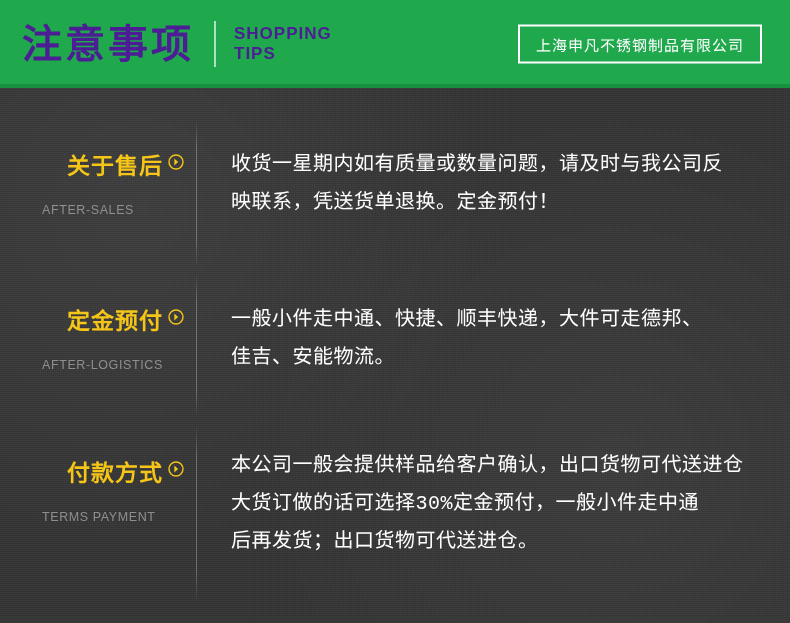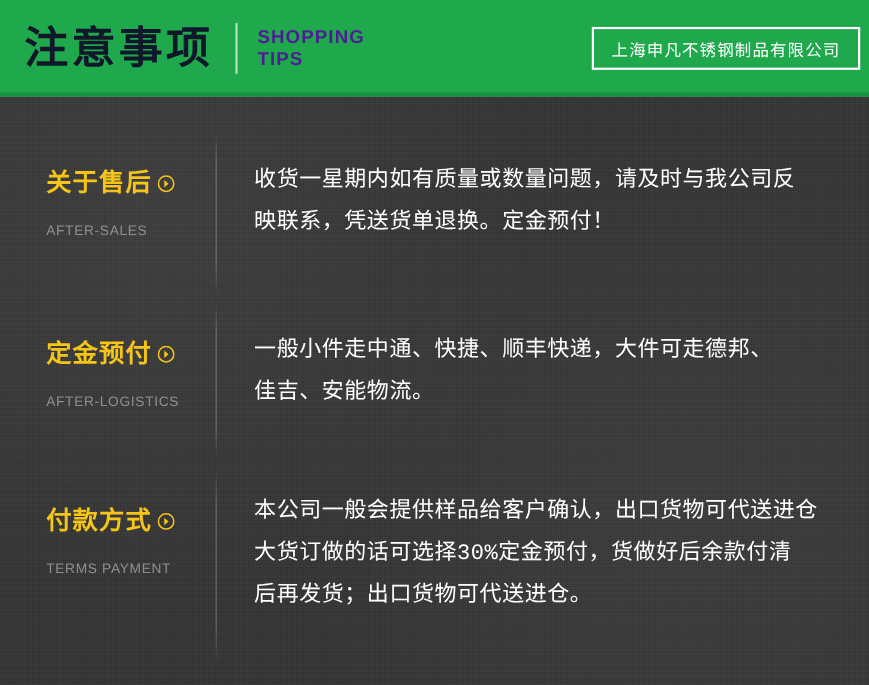--- a/index.html
+++ b/index.html
@@ -39,21 +39,21 @@
     background: #17903f;
   }
   .header-left {
     display: flex;
     align-items: center;
     padding-left: 22px;
     height: 100%;
     box-sizing: border-box;
   }
   .header-title-cn {
-    color: #0f172a;
+    color: #4c1d95;
     font-size: 40px;
     font-weight: bold;
     letter-spacing: 3px;
     line-height: 1;
     font-family: "Liberation Sans", "DejaVu Sans", sans-serif;
   }
   .header-divider {
     width: 2px;
     height: 46px;
     background: rgba(255,255,255,0.65);
@@ -65,21 +65,21 @@
     font-weight: bold;
     line-height: 20px;
     letter-spacing: 1px;
     text-transform: uppercase;
   }
   .header-title-en span {
     display: block;
   }
   .header-right {
     position: absolute;
-    right: 8px;
+    right: 28px;
     top: 50%;
     transform: translateY(-50%);
     border: 2px solid #ffffff;
     padding: 7px 16px;
     color: #ffffff;
     font-size: 15px;
     letter-spacing: 1px;
     white-space: nowrap;
   }
 
@@ -117,21 +117,21 @@
     padding-top: 38px;
   }
   .label-cn {
     color: #f5c518;
     font-size: 23px;
     font-weight: bold;
     letter-spacing: 1px;
     line-height: 1.1;
     white-space: nowrap;
     display: flex;
-    align-items: center;
+    margin-left: 25px;
   }
   .arrow-icon {
     display: inline-block;
     width: 16px;
     height: 16px;
     margin-left: 5px;
     position: relative;
     flex: 0 0 16px;
   }
   .arrow-icon svg { display: block; }
@@ -242,20 +242,20 @@
                 <circle cx="8" cy="8" r="7" fill="none" stroke="#f5c518" stroke-width="1.4"></circle>
                 <path d="M6.3 4.6 L10.2 8 L6.3 11.4 Z" fill="#f5c518"></path>
               </svg>
             </span>
           </div>
           <div class="label-en">TERMS PAYMENT</div>
         </div>
         <div class="row-sep"></div>
         <div class="row-text">
           <p>本公司一般会提供样品给客户确认，出口货物可代送进仓</p>
-          <p>大货订做的话可选择30%定金预付，货做好后余款付清</p>
+          <p>大货订做的话可选择30%定金预付，一般小件走中通</p>
           <p>后再发货；出口货物可代送进仓。</p>
         </div>
       </div>
 
     </div>
   </div>
 </div>
 
 </body></html>

